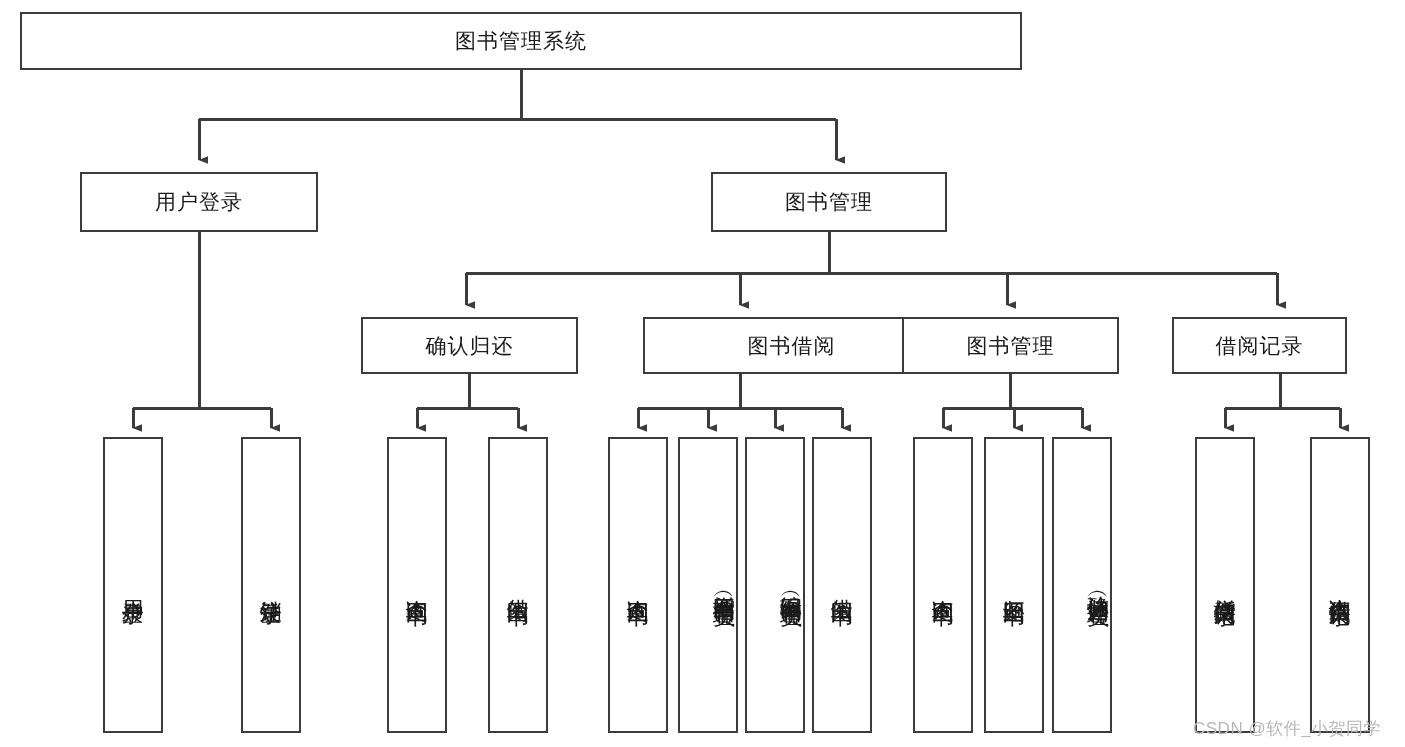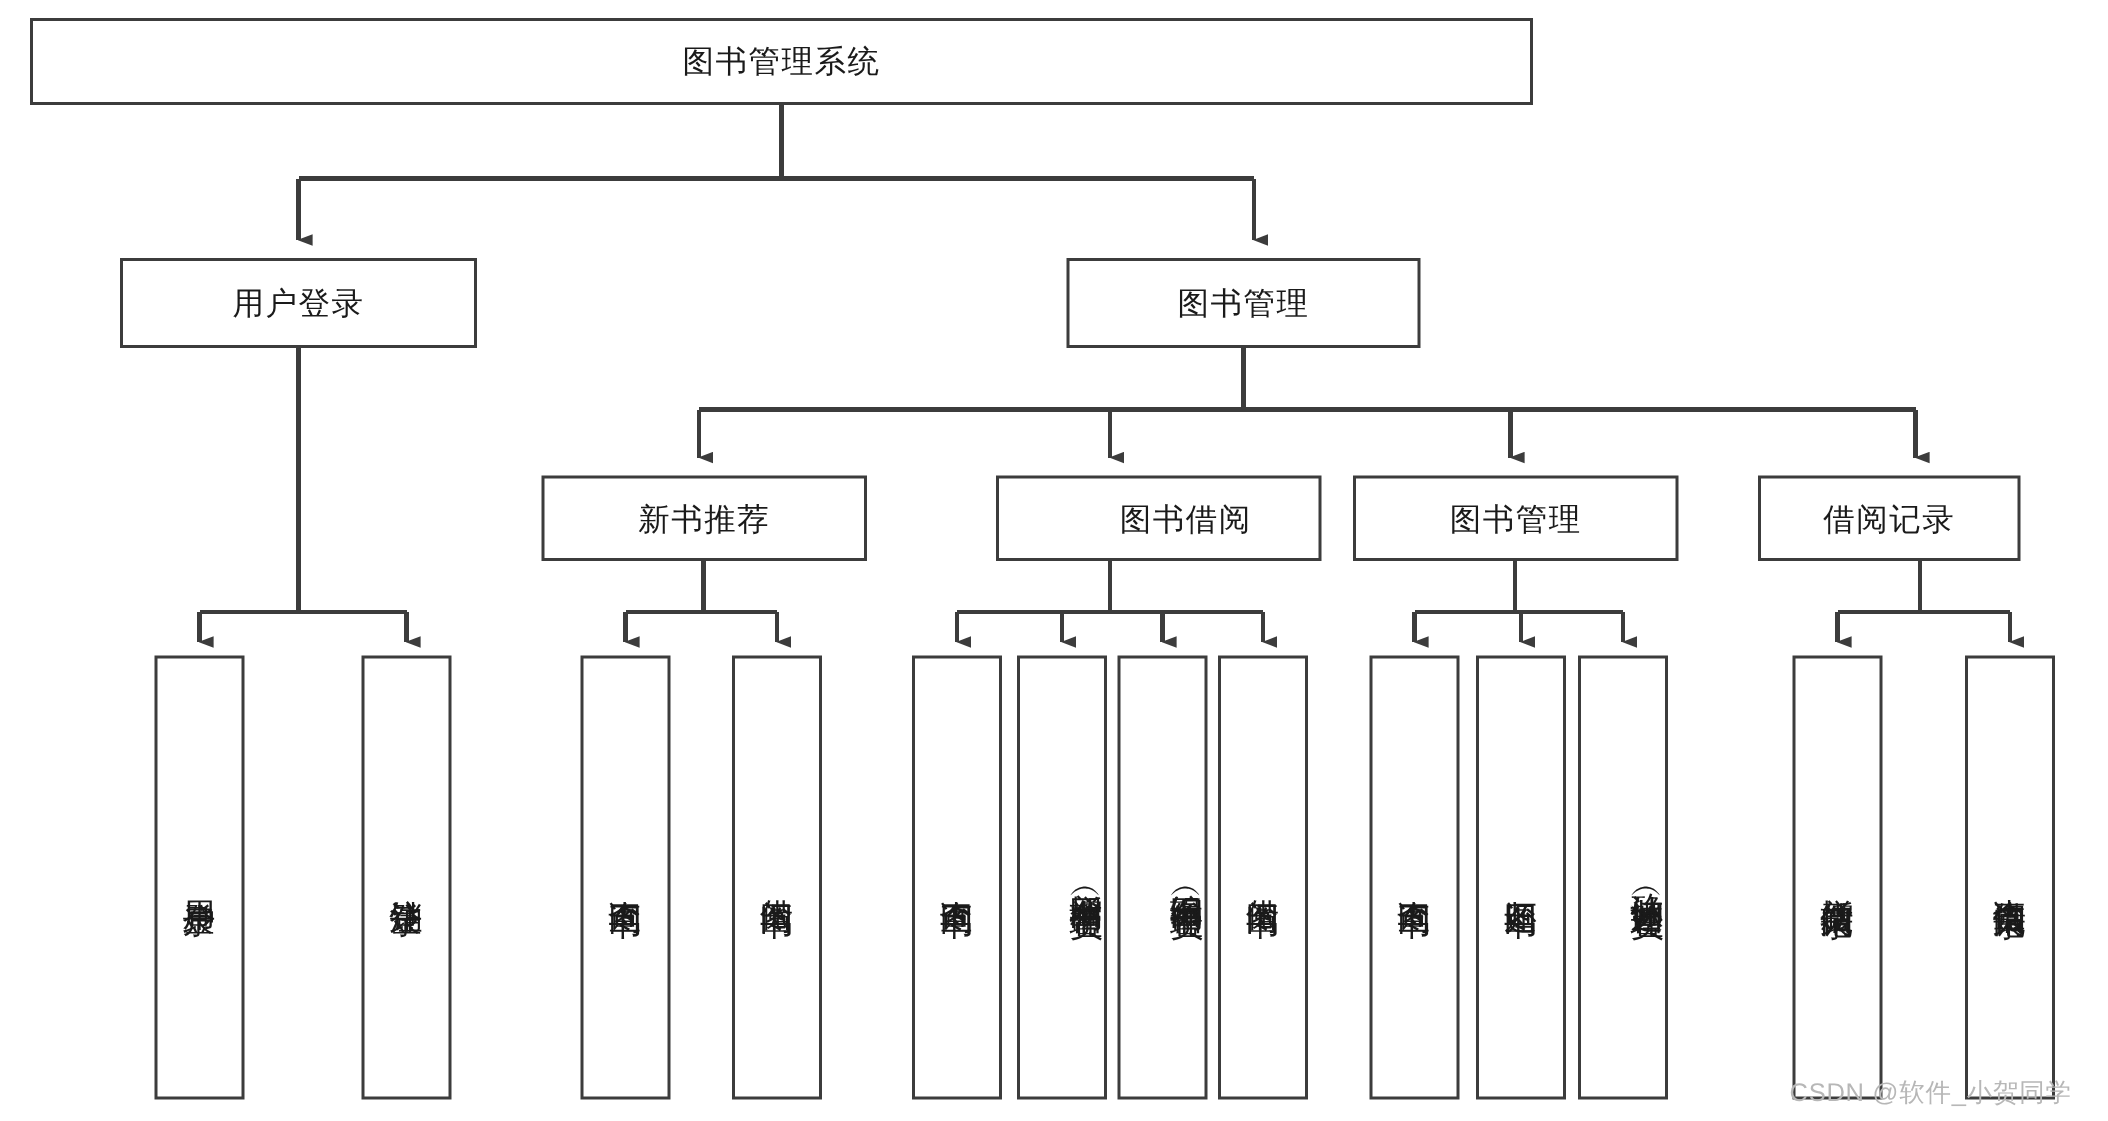--- a/index.html
+++ b/index.html
@@ -122,23 +122,23 @@
   </div>
 
   <div class="node horiz" style="left:80px; top:172px; width:238px; height:60px;">
     <span class="lbl">用户登录</span>
   </div>
   <div class="node horiz" style="left:711px; top:172px; width:236px; height:60px;">
     <span class="lbl">图书管理</span>
   </div>
 
   <div class="node horiz" style="left:361px; top:317px; width:217px; height:57px;">
-    <span class="lbl">新书推荐</span>
+    <span class="lbl">确认归还</span>
   </div>
-  <div class="node horiz" style="left:664px; top:317px; width:217px; height:57px;padding-left:36px;">
+  <div class="node horiz" style="left:643px; top:317px; width:261px; height:57px;padding-left:36px;">
     <span class="lbl">图书借阅</span>
   </div>
   <div class="node horiz" style="left:902px; top:317px; width:217px; height:57px;">
     <span class="lbl">图书管理</span>
   </div>
   <div class="node horiz" style="left:1172px; top:317px; width:175px; height:57px;">
     <span class="lbl">借阅记录</span>
   </div>
 
   <div class="node vert" style="left:103px; top:437px; width:60px; height:296px;">

